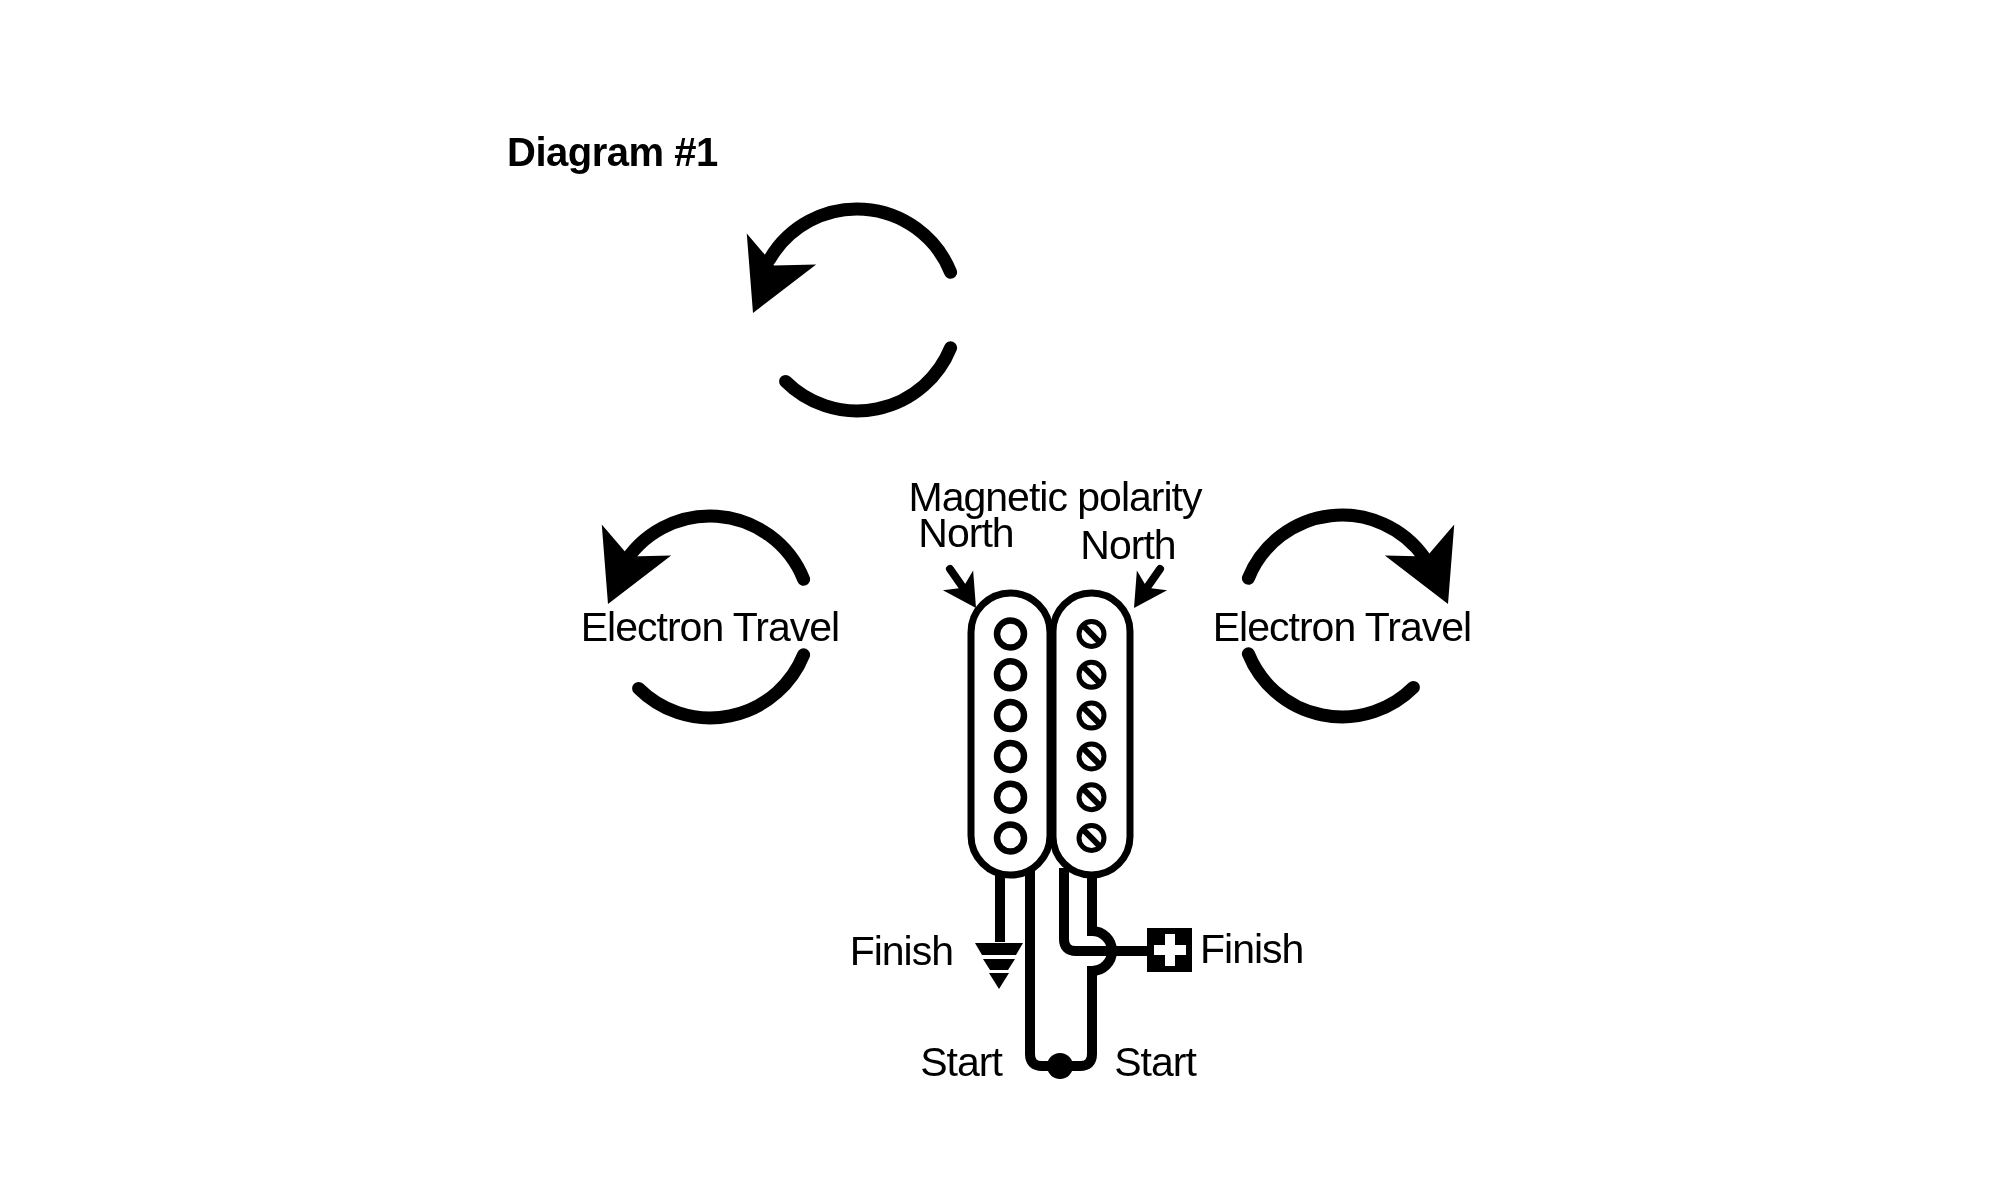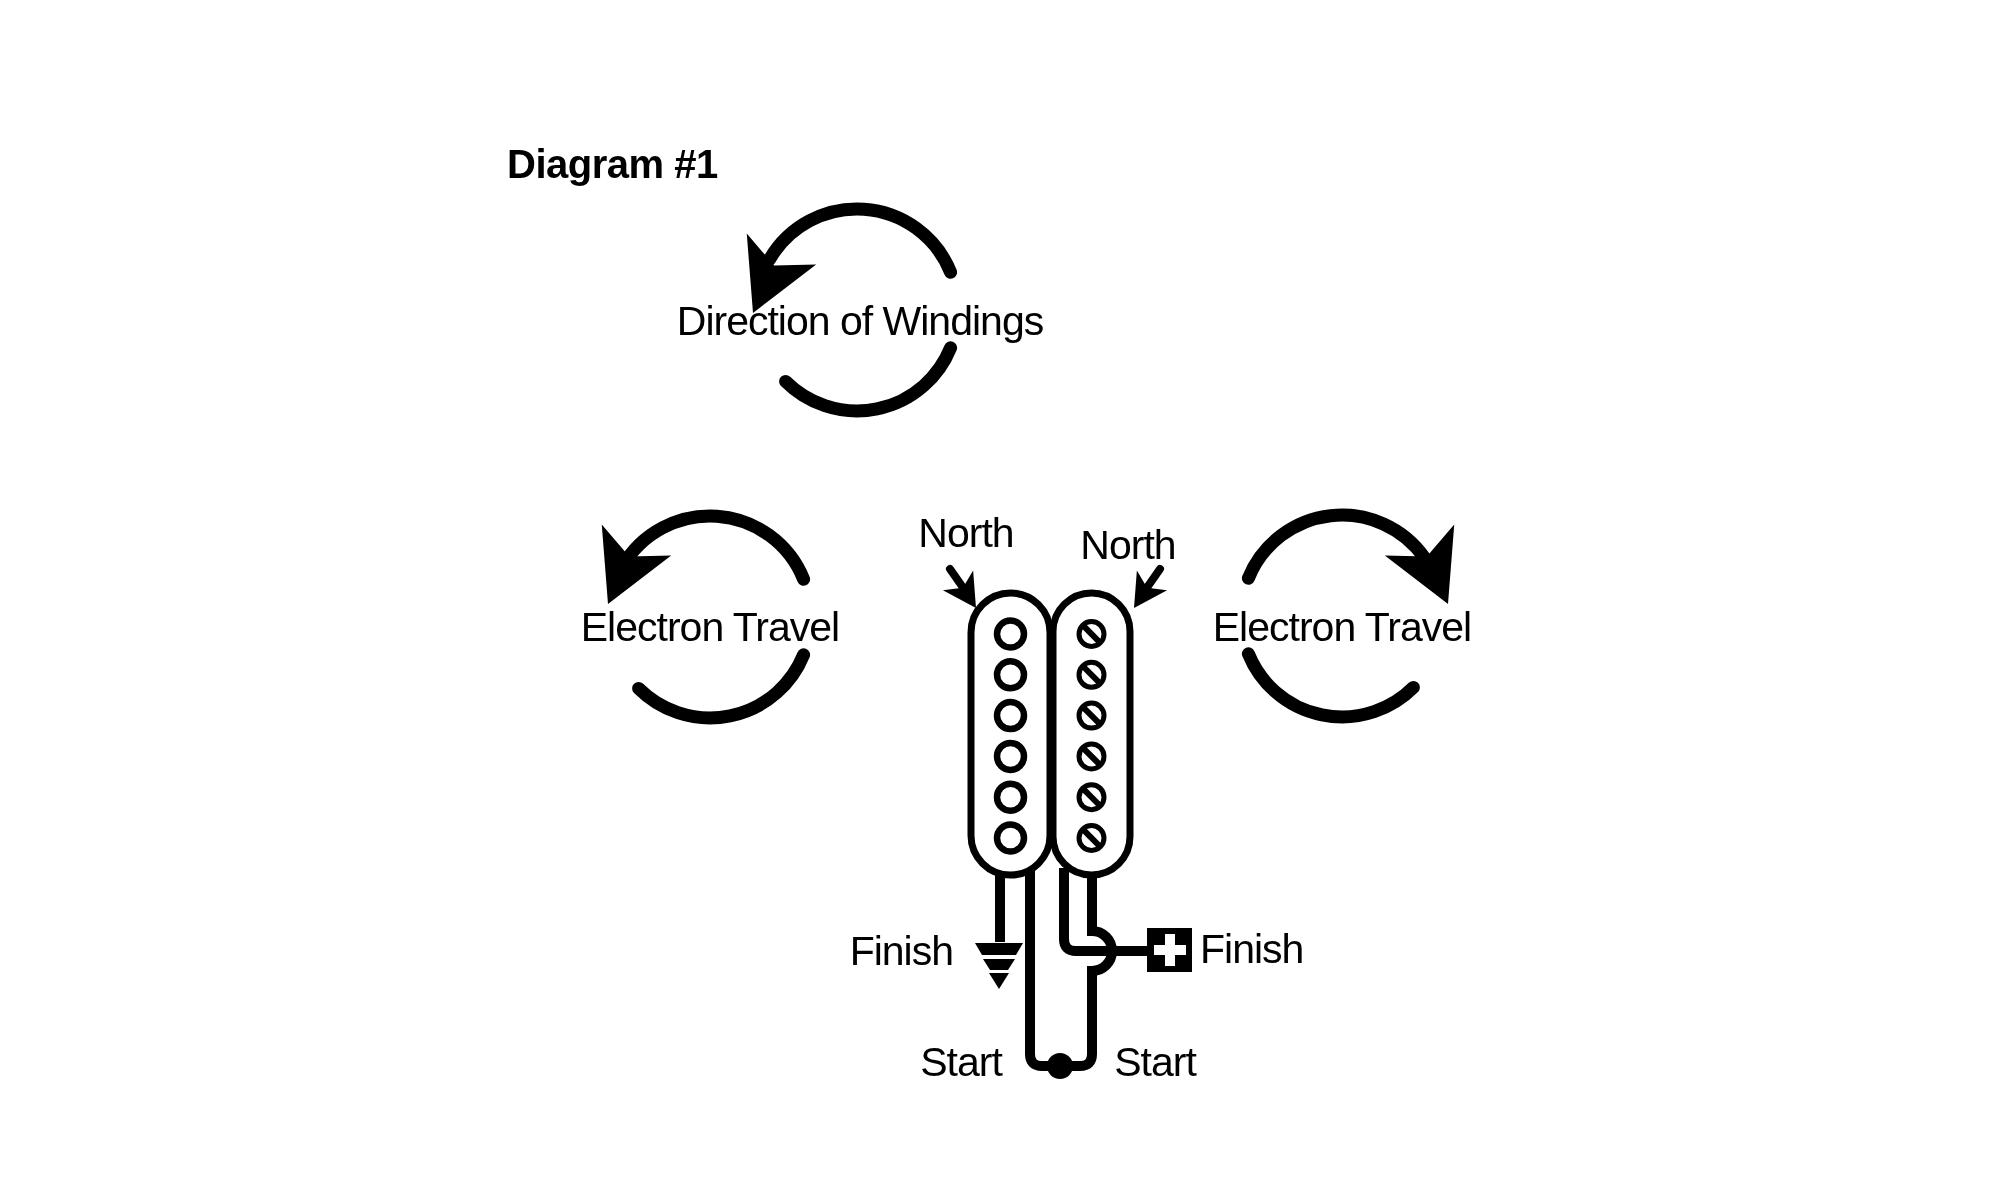--- a/index.html
+++ b/index.html
@@ -104,28 +104,28 @@
         <line x1="1082.7" y1="706.8000000000001" x2="1100.3" y2="724.4"></line>
         <circle cx="1091.5" cy="756.4" r="12.5"></circle>
         <line x1="1082.7" y1="747.6" x2="1100.3" y2="765.1999999999999"></line>
         <circle cx="1091.5" cy="797.2" r="12.5"></circle>
         <line x1="1082.7" y1="788.4000000000001" x2="1100.3" y2="806"></line>
         <circle cx="1091.5" cy="838" r="12.5"></circle>
         <line x1="1082.7" y1="829.2" x2="1100.3" y2="846.8"></line>
       </g>
   </svg>
 
-  <div class="lbl title vcenter" style="left:507px;top:164px;" data-name="diagram-title">Diagram #1</div>
+  <div class="lbl title vcenter" style="left:507px;top:152px;" data-name="diagram-title">Diagram #1</div>
 
-  <div class="lbl center" style="left:860px;top:321px;" data-name="direction-of-windings-label">Direction of Windings</div>
 
   <div class="lbl center" style="left:710px;top:627px;" data-name="electron-travel-left-label">Electron Travel</div>
 
   <div class="lbl center" style="left:1342px;top:627px;" data-name="electron-travel-right-label">Electron Travel</div>
 
+  <div class="lbl center" style="left:1055px;top:497px;" data-name="magnetic-polarity-label">Magnetic polarity</div>
 
   <div class="lbl center" style="left:966px;top:533px;" data-name="north-label">North</div>
 
   <div class="lbl center" style="left:1128px;top:545px;" data-name="south-label">North</div>
 
   <div class="lbl vcenter" style="right:1047px;top:951px;" data-name="finish-left-label">Finish</div>
 
   <div class="lbl vcenter" style="left:1200px;top:949px;" data-name="finish-right-label">Finish</div>
 
   <div class="lbl center" style="left:961px;top:1062px;" data-name="start-left-label">Start</div>

